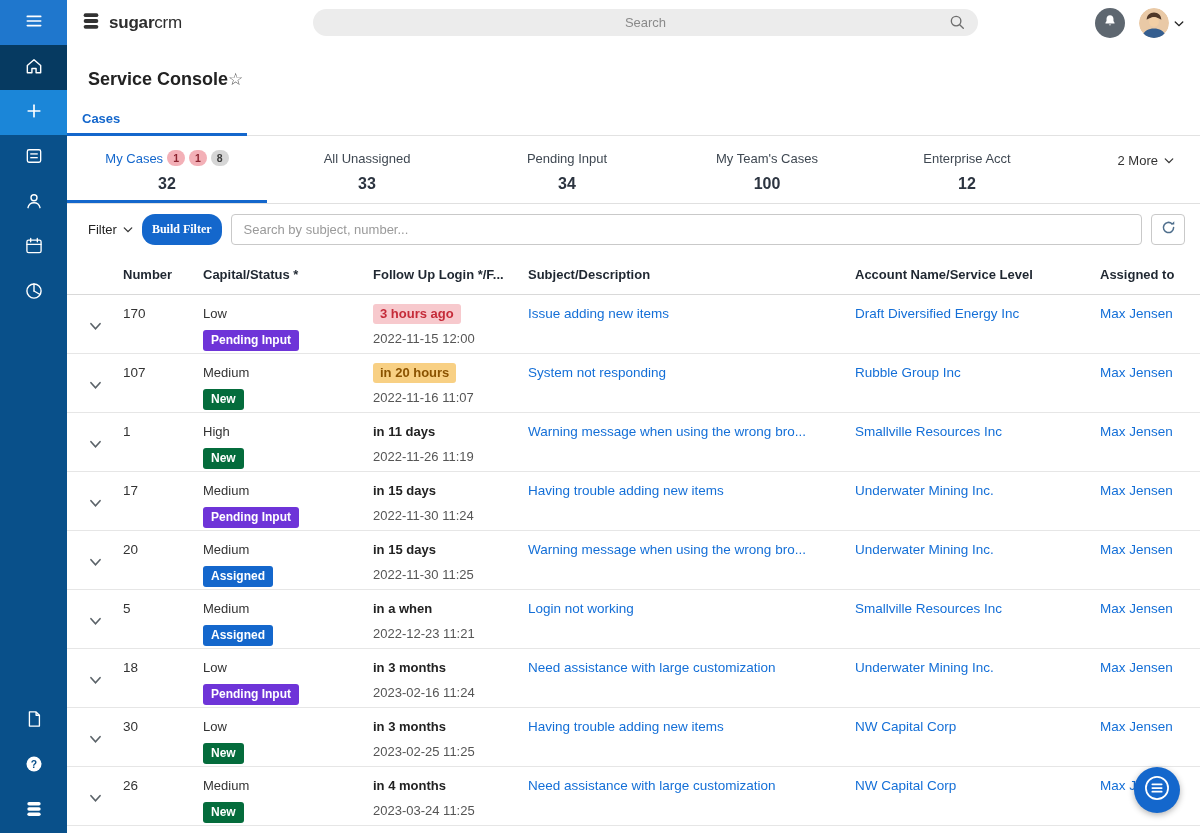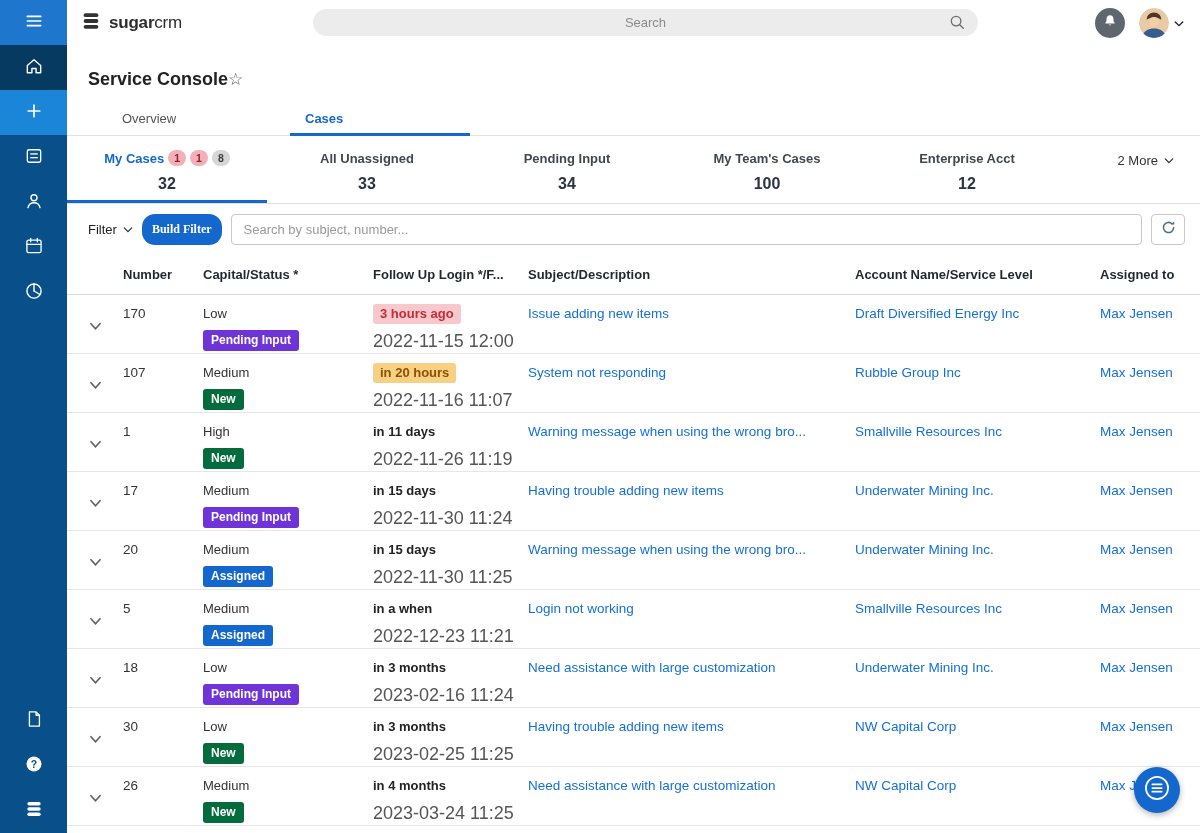--- a/index.html
+++ b/index.html
@@ -46,21 +46,21 @@
   
   .tabs { display: flex; border-bottom: 1px solid #e2e2e2; height: 34px; }
   .tab { position: relative; font-size: 13px; color: #555; display: flex; align-items: center; cursor: pointer; }
   .tab-overview { width: 223px; padding-left: 55px; }
   .tab-cases { width: 180px; padding-left: 15px; color: #1467cc; font-weight: bold; }
   .tab.active::after { content: ""; position: absolute; left: 0; right: 0; bottom: -1px; height: 3px; background: #1467cc; }
 
   
   .case-tabs { display: flex; border-bottom: 1px solid #e0e0e0; height: 68px; }
   .ctab { width: 200px; text-align: center; padding-top: 13px; position: relative; cursor: pointer; }
-  .ctab .lbl { font-size: 13px; color: #3f4852; font-weight: bold; }
+  .ctab .lbl { font-size: 13px; color: #3f4852; }
   .ctab.active .lbl { color: #1467cc; }
   .ctab .cnt { font-size: 16px; color: #2c3440; margin-top: 8px; font-weight: 600; }
   .ctab.active::after { content: ""; position: absolute; left: 0; right: 0; bottom: 0; height: 3px; background: #1467cc; }
   .pill { display: inline-block; padding: 2px 6px; border-radius: 9px; font-size: 10.5px; font-weight: bold; margin-left: 4px; vertical-align: 1px; }
   .pill-red { background: #f3b0b7; color: #8c2430; }
   .pill-gray { background: #d6d6d6; color: #3c3c3c; }
   .more-tabs { margin-left: auto; padding: 17px 26px 0 0; font-size: 13px; color: #333; display: flex; gap: 6px; align-items: center; align-self: flex-start; cursor: pointer; }
 
   
   .filter-row { display: flex; gap: 9px; padding: 10px 15px 10px 21px; }
@@ -79,21 +79,21 @@
   .row-chevron { display: inline-block; margin-top: 13px; cursor: pointer; }
   .num { font-size: 13.5px; color: #333; }
   .line1 { font-size: 13px; color: #333; line-height: 20px; }
   .badge { display: inline-block; margin-top: 6px; padding: 3px 8px; border-radius: 3px; font-size: 12px; font-weight: bold; color: #fff; line-height: 1.25; white-space: nowrap; }
   .b-pending-input { background: #6e34d8; }
   .b-new { background: #046c3c; }
   .b-assigned { background: #1467cc; }
   .fu { font-size: 13px; font-weight: bold; color: #222; display: inline-block; border-radius: 3px; line-height: 20px; }
   .fu-overdue { background: #f7c9cd; color: #c52b39; padding: 0 7px; }
   .fu-soon { background: #f8d084; color: #8a5200; padding: 0 7px; }
-  .fudate { font-size: 18px; color: #555; margin-top: 7px; }
+  .fudate { font-size: 13px; color: #555; margin-top: 7px; }
   .cell-link { color: #146fd7; font-size: 13.5px; text-decoration: none; display: block; white-space: nowrap; overflow: hidden; cursor: pointer; padding-top: 2px; }
 
   
   .fab { position: absolute; right: 20px; bottom: 20px; width: 46px; height: 46px; border-radius: 50%;
          background: #1467cc; display: flex; align-items: center; justify-content: center;
          box-shadow: 0 2px 6px rgba(0,0,0,.3); cursor: pointer; }
 </style>
 </head>
 <body>
 
@@ -238,23 +238,20 @@
         </div>
       </div>
     </header>
 
     <div class="page-head">
       <h1>Service Console</h1>
       <span class="fav-star">☆</span>
     </div>
 
     <div class="tabs">
-      <div class="tab tab-overview">
-          <span>Overview</span>
-        </div>
       <div class="tab tab-cases active">
           <span>Cases</span>
         </div>
     </div>
 
     <div class="case-tabs">
       <div class="ctab active">
         <div>
           <span class="lbl">My Cases</span><span class="pill pill-red">1</span><span class="pill pill-red">1</span><span class="pill pill-gray">8</span>
         </div>

